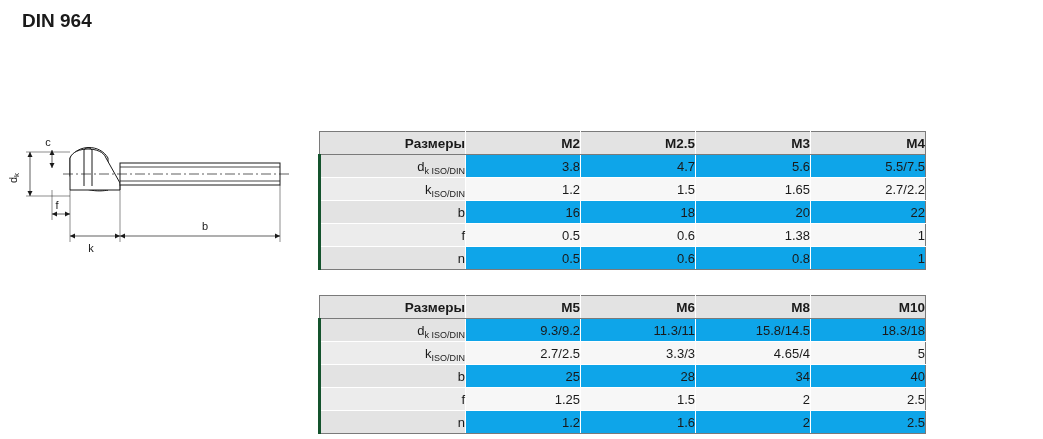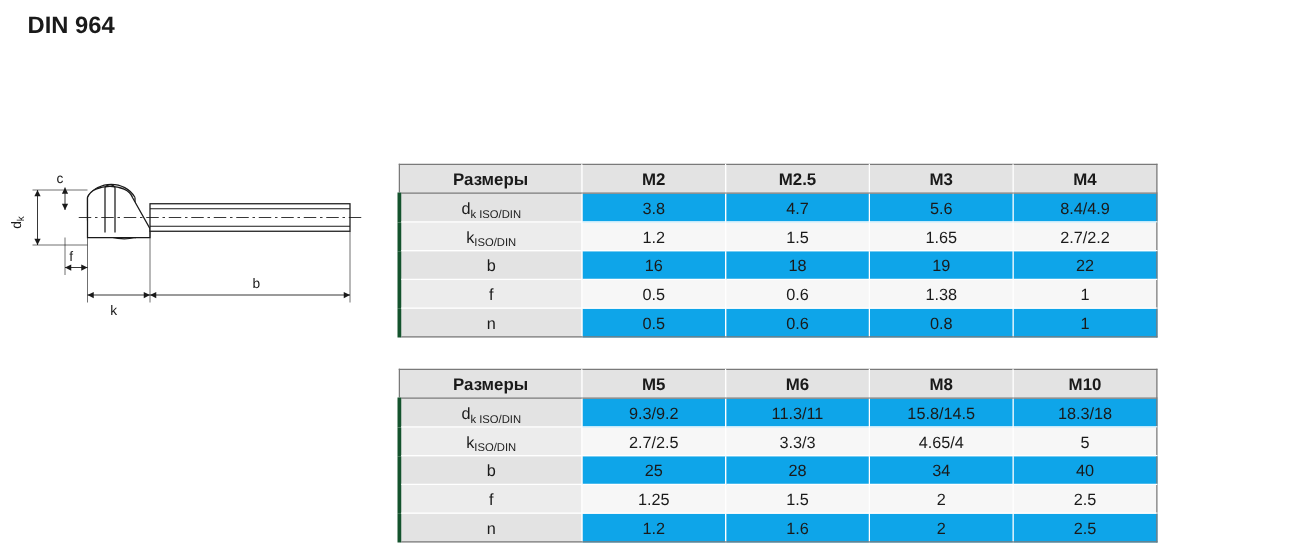--- a/index.html
+++ b/index.html
@@ -59,21 +59,21 @@
   }
   .table.t1 { left: 318px; top: 131px; }
   .table.t2 { left: 318px; top: 295px; }
 
   .table col.c0 { width: 146px; }
   .table col.cx { width: 115px; }
 
   .table th, .table td {
     border: 1px solid #ffffff;
     height: 22px;
-    text-align: center;
+    text-align: right;
     vertical-align: middle;
     padding: 0;
     font-weight: normal;
     color: #1a1a1a;
   }
   .table thead th {
     background: #e3e3e3;
     font-weight: bold;
     font-size: 13.5px;
     border-top: 1px solid #7a7a7a;
@@ -195,34 +195,34 @@
         <th>M3</th>
         <th class="last">M4</th>
       </tr>
     </thead>
     <tbody>
       <tr class="odd">
         <td class="first label"><span class="lbl-main">d</span><span class="sub">k ISO/DIN</span></td>
         <td>3.8</td>
         <td>4.7</td>
         <td>5.6</td>
-        <td class="last">8.4/4.9</td>
+        <td class="last">5.5/7.5</td>
       </tr>
       <tr class="even">
         <td class="first label"><span class="lbl-main">k</span><span class="sub">ISO/DIN</span></td>
         <td>1.2</td>
         <td>1.5</td>
         <td>1.65</td>
         <td class="last">2.7/2.2</td>
       </tr>
       <tr class="odd">
         <td class="first label"><span class="lbl-main">b</span><span class="sub"></span></td>
         <td>16</td>
         <td>18</td>
-        <td>19</td>
+        <td>20</td>
         <td class="last">22</td>
       </tr>
       <tr class="even">
         <td class="first label"><span class="lbl-main">f</span><span class="sub"></span></td>
         <td>0.5</td>
         <td>0.6</td>
         <td>1.38</td>
         <td class="last">1</td>
       </tr>
       <tr class="odd">

